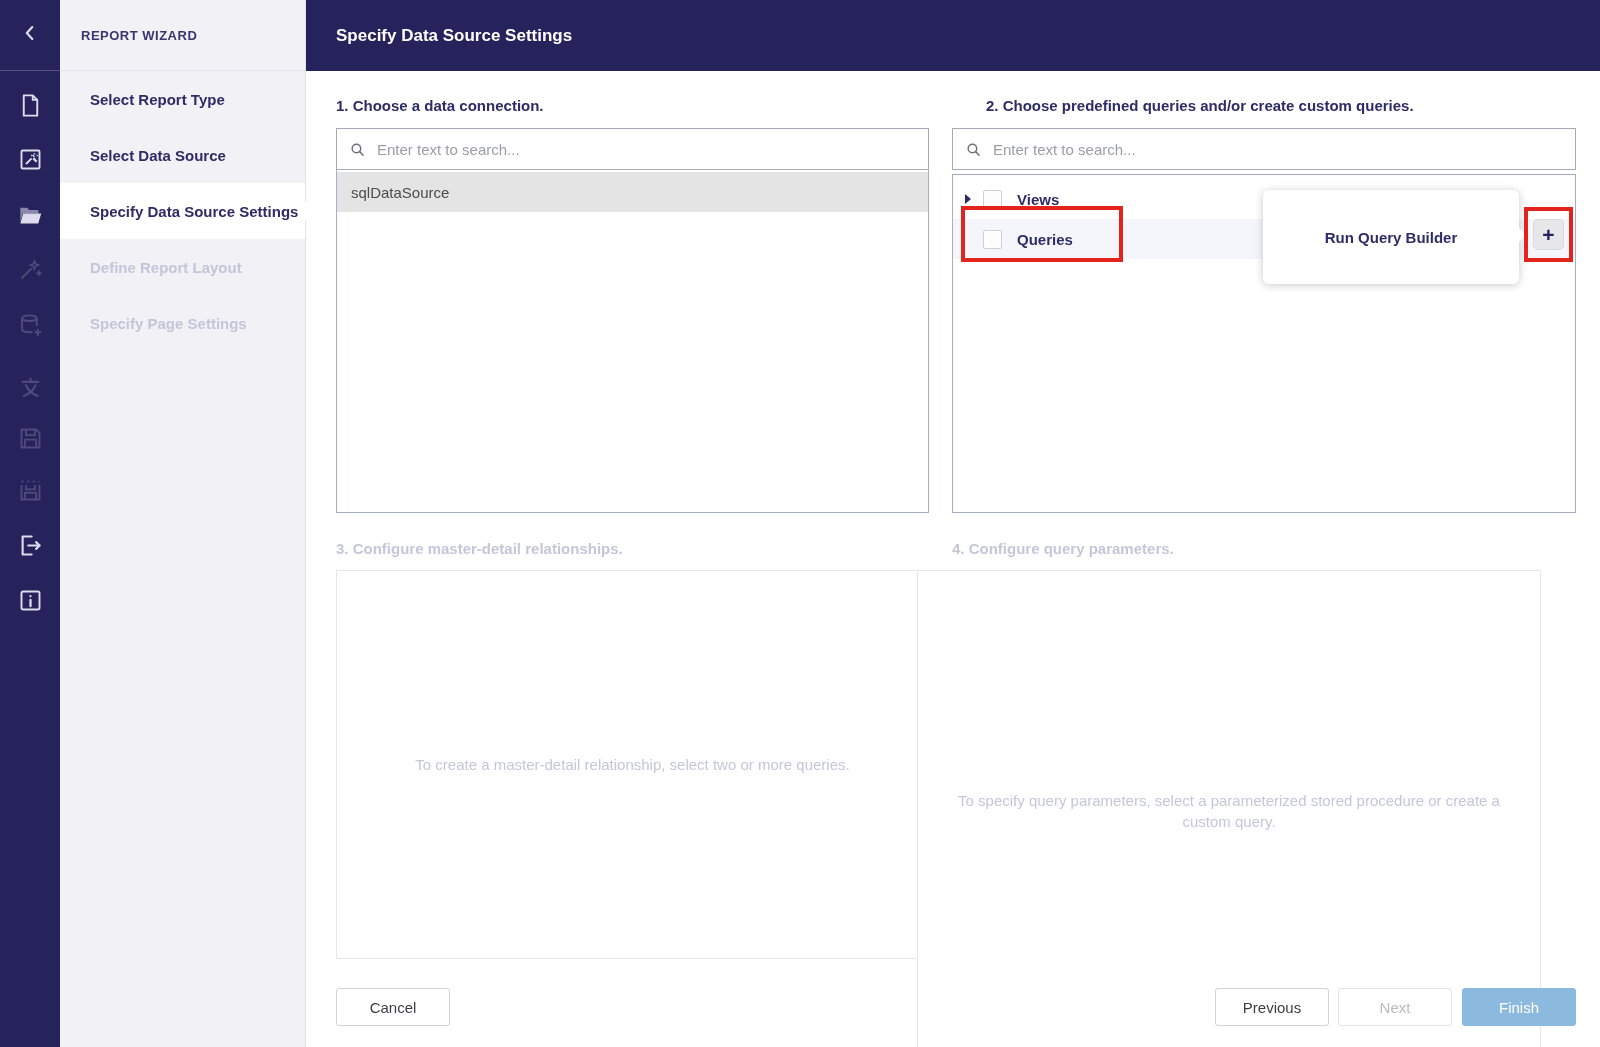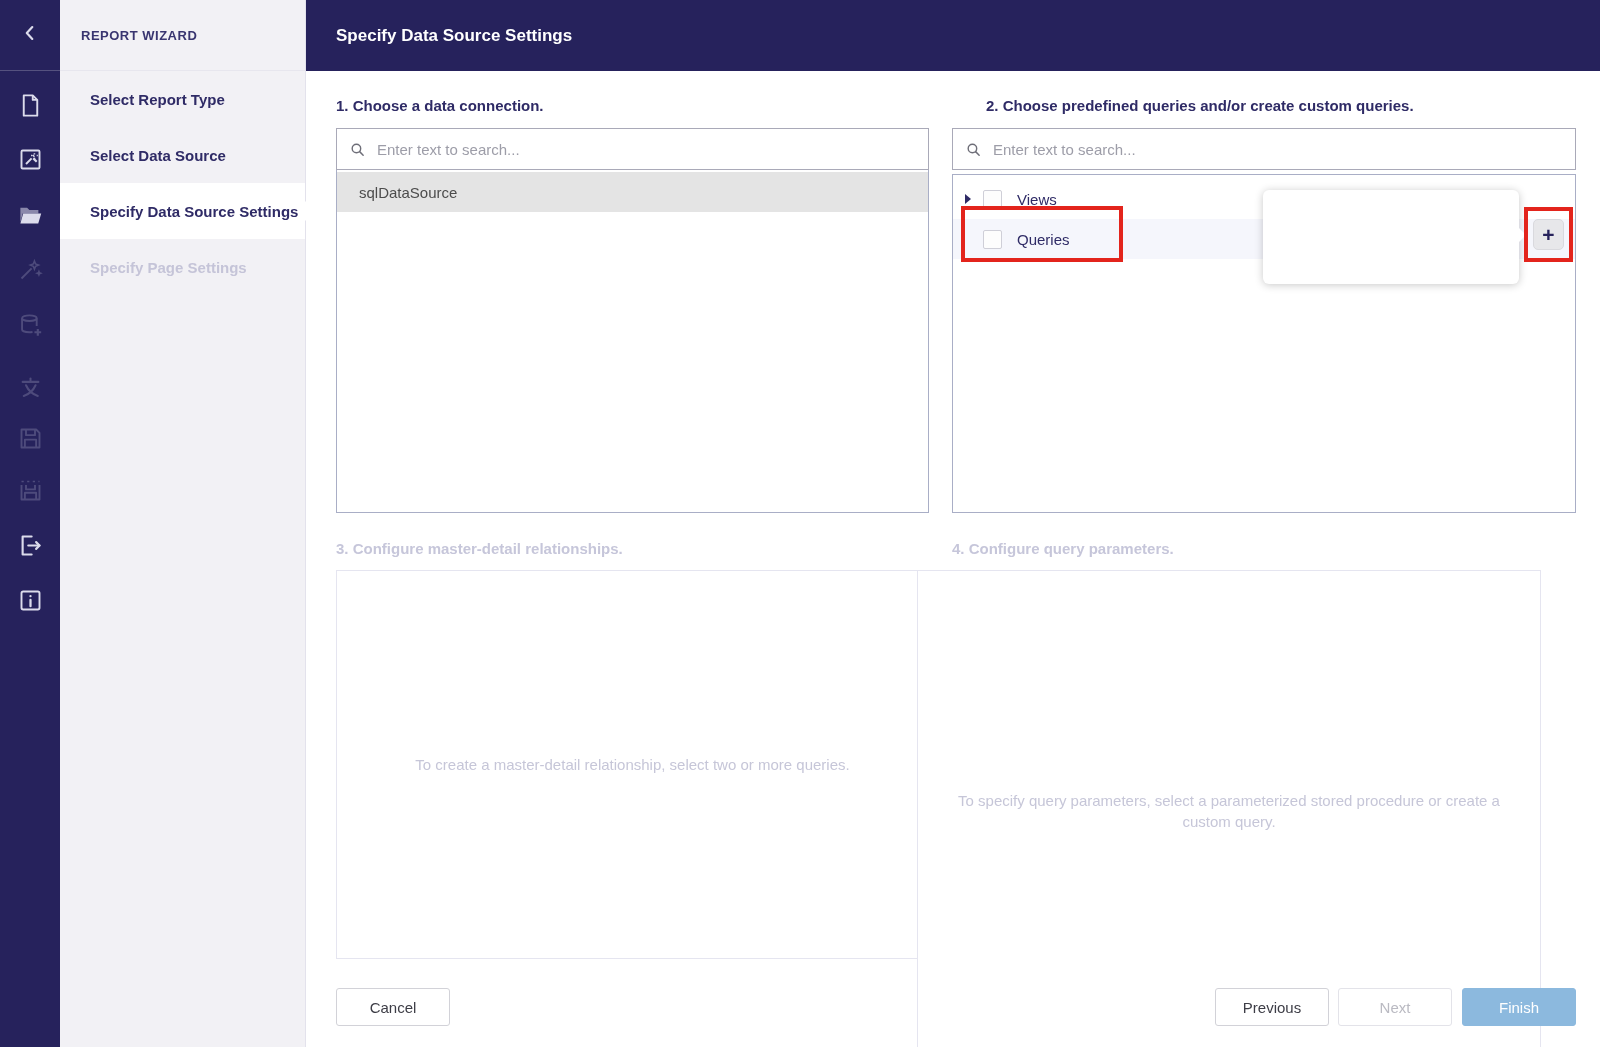--- a/index.html
+++ b/index.html
@@ -42,30 +42,30 @@
 
   .search-box { position:absolute; height:42px; border:1px solid #a9a9b8; background:#fff;
                 display:flex; align-items:center; padding:0 12px; }
   .search-box svg { width:17px; height:17px; color:#6e6e78; flex:none; }
   .search-box input { border:none; outline:none; flex:1; margin-left:11px; font-size:15px;
                       font-family:inherit; color:#333; background:transparent; }
   .search-box input::placeholder { color:#9d9da8; }
 
   .list-box { position:absolute; border:1px solid #a9aec6; background:#fff; overflow:hidden; }
   .ds-row { margin-top:2px; height:40px; background:#e4e4e4; display:flex; align-items:center;
-            padding-left:22px; font-size:15px; color:#4c4c4c; cursor:pointer; }
+            padding-left:14px; font-size:15px; color:#4c4c4c; cursor:pointer; }
 
   .tree-row { height:40px; display:flex; align-items:center; cursor:pointer; }
   .tree-row.hl { background:#f5f6fc; }
   .expander { width:30px; display:flex; justify-content:center; }
   .tri { width:0; height:0; border-left:6px solid #2f2b66;
          border-top:5px solid transparent; border-bottom:5px solid transparent; }
   .cbx { width:19px; height:19px; border:1px solid #cfcfd8; background:#fdfdfd;
          border-radius:2px; flex:none; margin-right:15px; cursor:pointer; }
-  .tree-label { font-size:15px; font-weight:400; color:#2f2b66; }
+  .tree-label { font-size:15px; font-weight:700; color:#2f2b66; }
 
   .empty-box { position:absolute; border:1px solid #e5e5f0; background:#fff;
                display:flex; align-items:center; justify-content:center; }
   .empty-box .ph { color:#c6c6d8; font-size:15px; text-align:center; max-width:580px;
                    line-height:1.4; }
 
   
   .popup { position:absolute; left:957px; top:190px; width:256px; height:94px;
            background:#fff; border-radius:6px; box-shadow:0 1px 8px rgba(0,0,0,.22);
            display:flex; flex-direction:column; justify-content:space-evenly; z-index:8; }
@@ -196,20 +196,23 @@
 <div class="sidebar">
   <div class="sidebar-header">REPORT WIZARD</div>
   <div class="step">
     <span>Select Report Type</span>
   </div>
   <div class="step">
     <span>Select Data Source</span>
   </div>
   <div class="step active">
     <span>Specify Data Source Settings</span>
+  </div>
+  <div class="step disabled">
+    <span>Define Report Layout</span>
   </div>
   <div class="step disabled">
     <span>Specify Page Settings</span>
   </div>
 </div>
 
 <div class="main">
   <div class="main-header">
     <span class="title">Specify Data Source Settings</span>
   </div>
@@ -245,20 +248,21 @@
       <span class="tree-label">Views</span>
     </div>
     <div class="tree-row hl">
       <span class="expander"></span>
       <span class="cbx"></span>
       <span class="tree-label">Queries</span>
     </div>
   </div>
 
   <div class="popup">
+    <div class="popup-item">Run Query Builder</div>
   </div>
 
   <div class="plus-btn">+</div>
 
   <div class="red-box" style="left:655px; top:206px; width:162px; height:56px"></div>
   <div class="red-box" style="left:1218px; top:207px; width:49px; height:55px"></div>
 
   <div class="sec-title disabled" style="left:30px; top:540px">3. Configure master-detail relationships.</div>
   <div class="empty-box" style="left:30px; top:570px; width:593px; height:389px">
     <div class="ph">To create a master-detail relationship, select two or more queries.</div>

